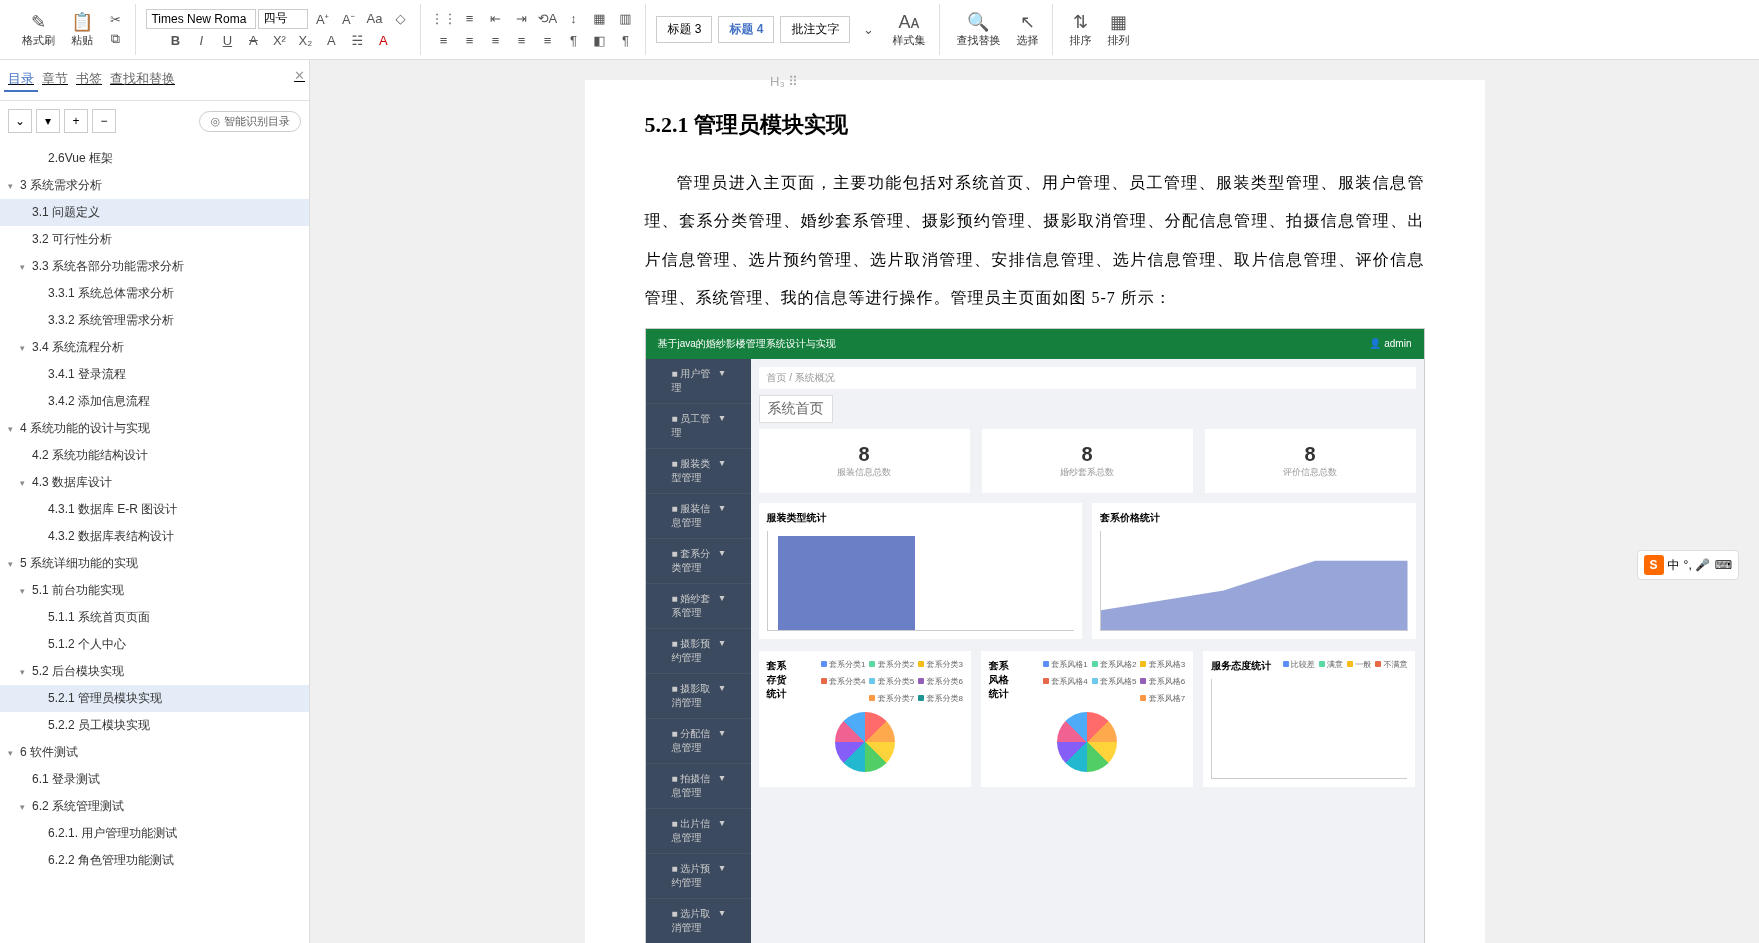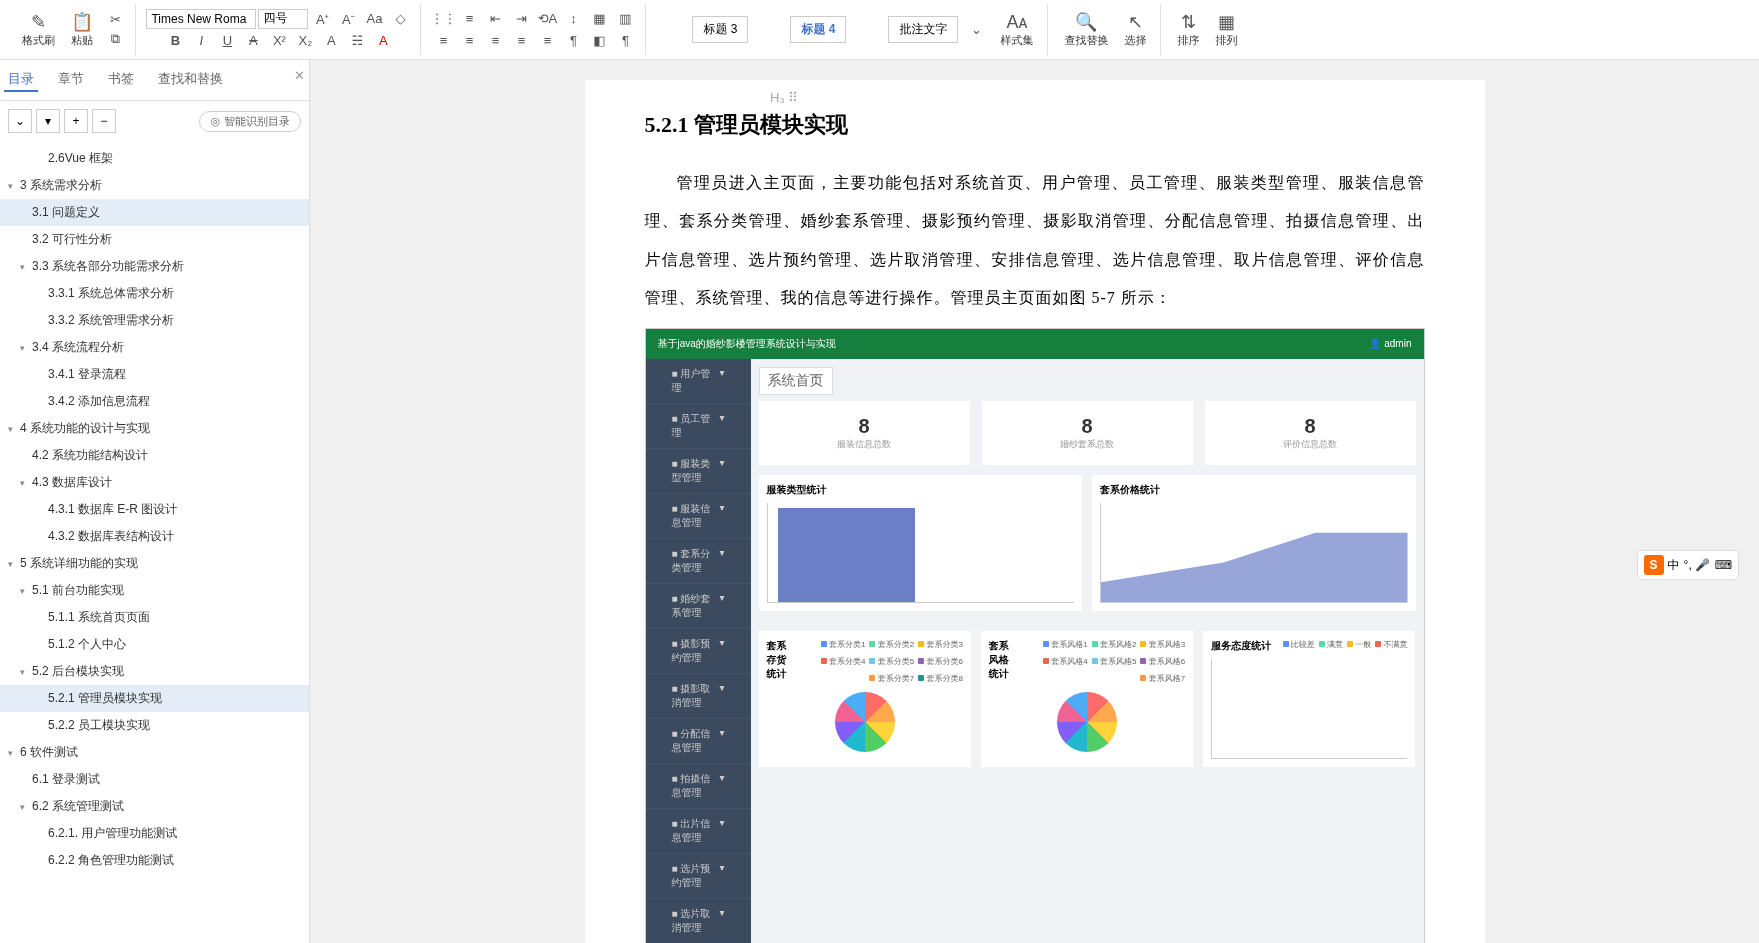--- a/index.html
+++ b/index.html
@@ -4,57 +4,57 @@
 <style>
 *{margin:0;padding:0;box-sizing:border-box;font-family:"Microsoft YaHei",sans-serif;}
 body{background:#f5f5f5;overflow:hidden;}
 .toolbar{background:#fff;border-bottom:1px solid #ddd;padding:4px 8px;display:flex;align-items:center;gap:2px;height:60px;}
 .toolbar-group{display:flex;flex-direction:column;align-items:center;border-right:1px solid #e0e0e0;padding:0 8px;height:100%;justify-content:center;gap:2px;}
 .toolbar-btn{display:flex;flex-direction:column;align-items:center;padding:2px 6px;cursor:pointer;font-size:11px;color:#333;}
 .toolbar-icon{font-size:18px;color:#555;}
 .toolbar-small{width:24px;height:20px;display:flex;align-items:center;justify-content:center;font-size:13px;color:#555;cursor:pointer;}
 .font-select{border:1px solid #ccc;padding:2px 4px;font-size:12px;width:110px;}
 .size-select{border:1px solid #ccc;padding:2px 4px;font-size:12px;width:50px;}
-.style-box{border:1px solid #ccc;padding:4px 10px;font-size:12px;cursor:pointer;margin-left:36px;}
+.style-box{border:1px solid #ccc;padding:4px 10px;font-size:12px;cursor:pointer;}
 .style-box.bold{font-weight:bold;color:#4472c4;}
 .main{display:flex;height:calc(100vh - 60px);}
 .sidebar{width:310px;background:#fff;border-right:1px solid #ddd;display:flex;flex-direction:column;}
-.sidebar-tabs{display:flex;border-bottom:1px solid #e0e0e0;padding:8px 4px;gap:16px;font-size:13px;}
+.sidebar-tabs{display:flex;border-bottom:1px solid #e0e0e0;padding:8px 4px;font-size:13px;text-decoration:underline;}
 .sidebar-tab{color:#666;cursor:pointer;padding:2px 4px;}
 .sidebar-tab.active{color:#4472c4;border-bottom:2px solid #4472c4;}
 .sidebar-tab-close{margin-left:auto;color:#999;cursor:pointer;}
 .sidebar-controls{display:flex;padding:8px;gap:4px;align-items:center;}
 .sidebar-ctrl-btn{width:24px;height:24px;border:1px solid #ccc;background:#fff;cursor:pointer;font-size:12px;display:flex;align-items:center;justify-content:center;}
 .smart-btn{margin-left:auto;border:1px solid #ccc;border-radius:12px;padding:2px 10px;font-size:11px;color:#666;cursor:pointer;display:flex;align-items:center;gap:4px;}
 .outline{flex:1;overflow-y:auto;padding:4px 0;}
 .outline-item{padding:5px 8px;font-size:12px;color:#333;cursor:pointer;display:flex;align-items:center;}
 .outline-item.active{background:#e3ecf7;}
 .outline-item.l1{padding-left:8px;}
 .outline-item.l2{padding-left:20px;}
 .outline-item.l3{padding-left:36px;}
 .outline-caret{width:12px;font-size:9px;color:#888;}
 .doc-area{flex:1;background:#f0f0f0;overflow:auto;padding:20px 40px;position:relative;}
 .doc-page{background:#fff;width:900px;margin:0 auto;padding:30px 60px;min-height:800px;}
-.heading-marker{position:absolute;left:460px;top:30px;color:#aaa;font-size:13px;}
+.heading-marker{position:absolute;left:460px;top:14px;color:#aaa;font-size:13px;}
 .doc-title{font-size:22px;font-family:"SimSun",serif;font-weight:bold;margin-bottom:24px;}
 .doc-text{font-size:16px;font-family:"SimSun",serif;line-height:2.4;text-align:justify;letter-spacing:1px;}
 .embedded-img{border:1px solid #ccc;margin-top:10px;}
 .embed-app{background:#3b4a5f;font-size:10px;}
 .embed-header{background:#15803d;color:#fff;padding:8px 12px;display:flex;align-items:center;justify-content:space-between;}
 .embed-body{display:flex;}
 .embed-nav{width:105px;background:#3b4a5f;}
 .embed-nav-item{color:#ccc;padding:8px 26px;font-size:10px;border-bottom:1px solid #455568;display:flex;justify-content:space-between;}
 .embed-content{flex:1;background:#f0f2f5;padding:8px;}
 .embed-crumb{background:#fff;padding:4px 8px;font-size:10px;color:#999;margin-bottom:6px;}
 .embed-sub{padding:4px 8px;font-size:14px;color:#666;margin-bottom:6px;}
 .stat-cards{display:flex;gap:12px;margin-bottom:10px;}
 .stat-card{flex:1;background:#fff;padding:14px;text-align:center;}
 .stat-num{font-size:20px;font-weight:bold;color:#333;}
 .stat-label{font-size:9px;color:#999;}
-.chart-row{display:flex;gap:10px;margin-bottom:20px;}
+.chart-row{display:flex;gap:10px;margin-bottom:12px;}
 .chart-box{flex:1;background:#fff;padding:8px;}
 .chart-title{font-size:10px;font-weight:bold;margin-bottom:6px;}
 .chart-canvas{height:100px;position:relative;border-left:1px solid #ccc;border-bottom:1px solid #ccc;}
 .chart-bar{position:absolute;bottom:0;left:10px;width:45%;background:#6b7fc7;height:95%;}
 .chart-line{position:absolute;bottom:0;left:0;width:100%;height:100%;}
 .chart-legend{font-size:8px;color:#666;display:flex;flex-wrap:wrap;gap:4px;justify-content:flex-end;}
 .legend-dot{width:6px;height:6px;display:inline-block;border-radius:1px;}
 .pie-chart{display:flex;justify-content:center;align-items:center;height:70px;}
 .pie{width:60px;height:60px;border-radius:50%;background:conic-gradient(#ff6b6b 0 45deg,#ffa94d 45deg 90deg,#ffd43b 90deg 135deg,#51cf66 135deg 180deg,#22b8cf 180deg 225deg,#845ef7 225deg 270deg,#f06292 270deg 315deg,#4dabf7 315deg 360deg);}
 .caption{text-align:center;font-size:16px;font-family:"SimSun",serif;margin-top:12px;}
@@ -238,20 +238,23 @@
                 <div class="embed-nav-item">■ 摄影取消管理<span>▾</span></div>
                 <div class="embed-nav-item">■ 分配信息管理<span>▾</span></div>
                 <div class="embed-nav-item">■ 拍摄信息管理<span>▾</span></div>
                 <div class="embed-nav-item">■ 出片信息管理<span>▾</span></div>
                 <div class="embed-nav-item">■ 选片预约管理<span>▾</span></div>
                 <div class="embed-nav-item">■ 选片取消管理<span>▾</span></div>
                 <div class="embed-nav-item">■ 安排信息管理<span>▾</span></div>
                 <div class="embed-nav-item">■ 选片信息管理<span>▾</span></div>
               </div>
             <div class="embed-content">
+              <div class="embed-crumb">
+                <span>首页</span> <span>/</span> <span>系统概况</span>
+              </div>
               <div class="embed-sub" style="background:#fff;display:inline-block;border:1px solid #ddd;">系统首页</div>
               <div class="stat-cards" id="stat-cards">
                   <div class="stat-card">
                     <div class="stat-num">8</div>
                     <div class="stat-label">服装信息总数</div>
                   </div>
                   <div class="stat-card">
                     <div class="stat-num">8</div>
                     <div class="stat-label">婚纱套系总数</div>
                   </div>

